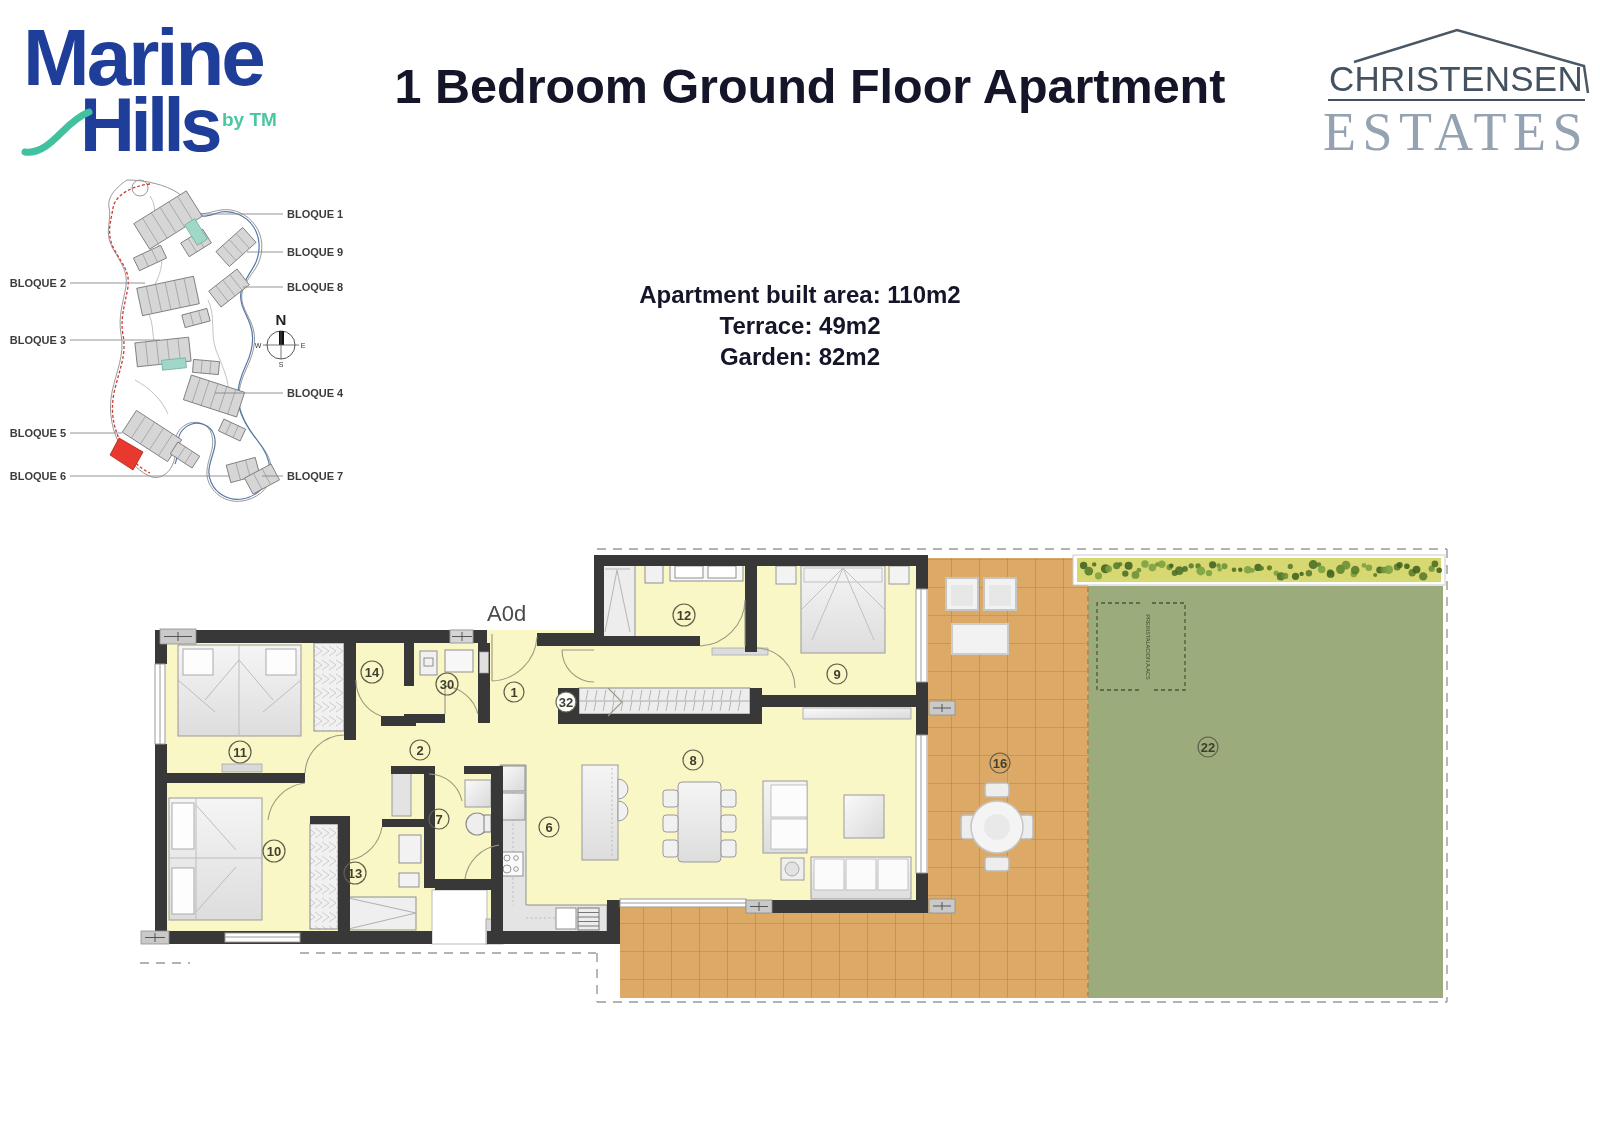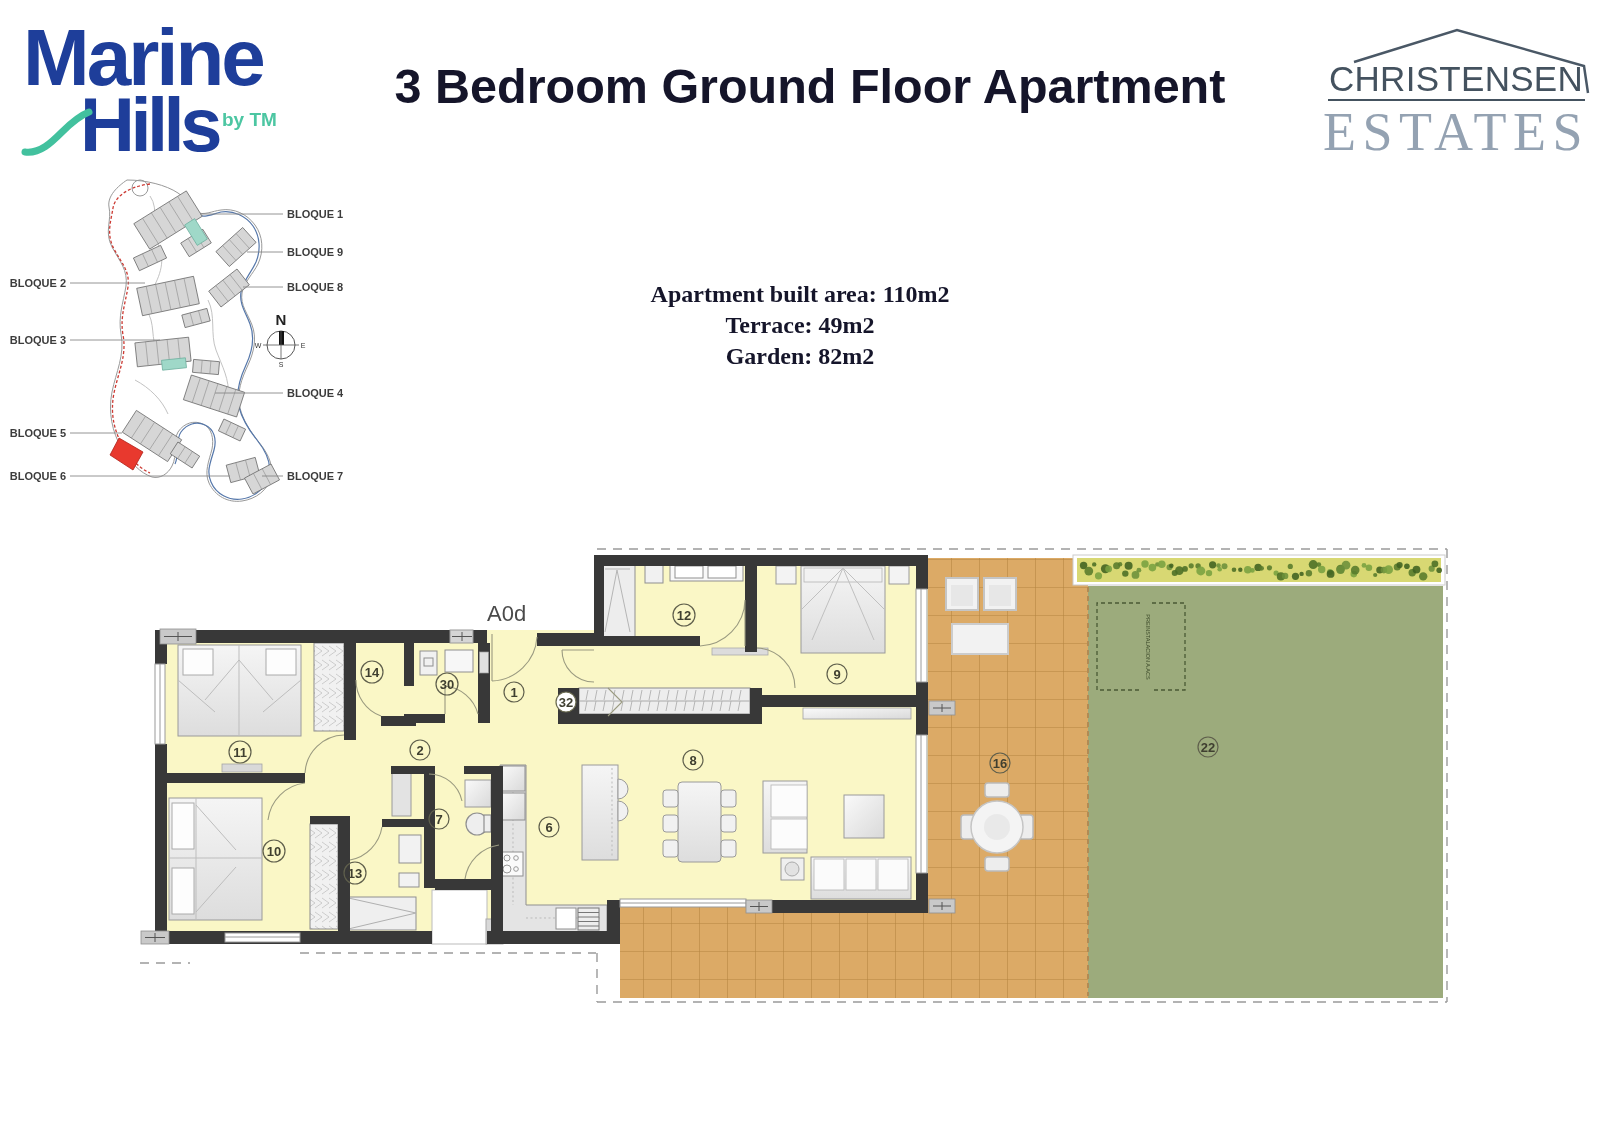--- a/index.html
+++ b/index.html
@@ -1,24 +1,24 @@
 <!DOCTYPE html>
 <html><head>
 <meta charset="utf-8">
 <style>
   html,body{margin:0;padding:0;}
   body{width:1600px;height:1131px;background:#ffffff;font-family:"Liberation Sans",sans-serif;position:relative;overflow:hidden;}
   .abs{position:absolute;}
   .title{left:390px;top:58px;width:840px;text-align:center;font-size:48.5px;font-weight:bold;color:#15152a;letter-spacing:0px;}
-  .stats{left:600px;top:279px;width:400px;text-align:center;font-size:24px;font-weight:bold;color:#15152a;line-height:31px;font-family:Liberation Serif, serif;}
+  .stats{left:600px;top:279px;width:400px;text-align:center;font-size:24px;font-weight:bold;color:#15152a;line-height:31px;}
 </style>
 </head>
 <body>
 
-<div class="abs title">3 Bedroom Ground Floor Apartment</div>
+<div class="abs title">1 Bedroom Ground Floor Apartment</div>
 
 <div class="abs stats">Apartment built area: 110m2<br>Terrace: 49m2<br>Garden: 82m2</div>
 
 <svg class="abs" style="left:0;top:0;" width="1600" height="1131" viewBox="0 0 1600 1131">
 <defs>
   <linearGradient id="furn" x1="0" y1="0" x2="1" y2="1">
     <stop offset="0" stop-color="#fafafa"></stop>
         <stop offset="1" stop-color="#d9d9d9"></stop>
   </linearGradient>
   <linearGradient id="furnV" x1="0" y1="0" x2="0" y2="1">

